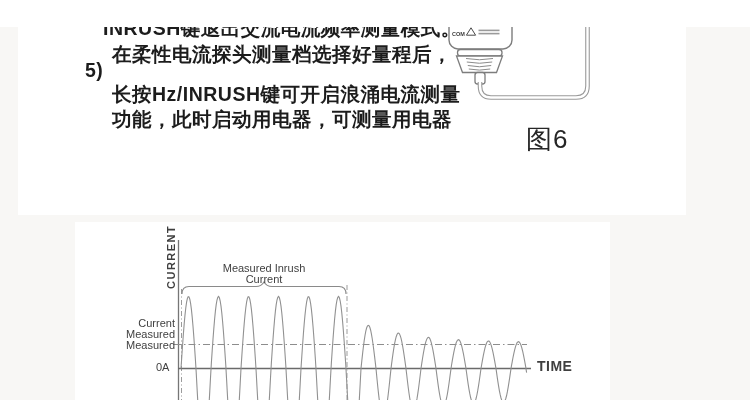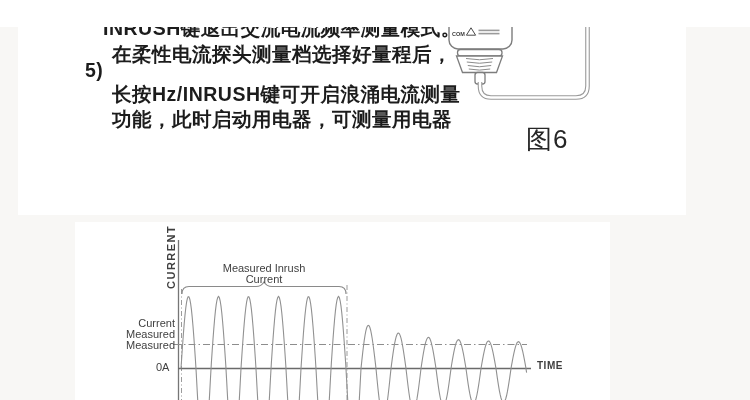--- a/index.html
+++ b/index.html
@@ -27,21 +27,21 @@
                    font-weight:500;letter-spacing:1px;}
 
   
   #wave-svg{position:absolute;left:75px;top:195px;width:535px;height:205px;}
   .diag-label{position:absolute;color:#3f3f3f;font-size:11px;line-height:10.8px;}
   #current-axis-label{left:141px;top:225px;width:62px;height:12px;text-align:center;
       font-weight:bold;font-size:11px;letter-spacing:1.5px;transform:rotate(-90deg);white-space:nowrap;}
   #measured-window-label{left:199px;top:236px;width:130px;text-align:center;}
   #threshold-label{left:105px;top:291px;width:70px;text-align:right;}
   #zero-label{left:156px;top:335px;}
-  #time-axis-label{left:537px;top:334px;font-weight:bold;font-size:10px;letter-spacing:0.5px;}
+  #time-axis-label{left:537px;top:334px;font-weight:bold;font-size:14px;letter-spacing:0.5px;}
 </style>
 </head>
 <body>
 
 <div id="screen">
 
   <div id="card-top" class="card"></div>
   <div id="card-bottom" class="card"></div>
 
   <div id="line-clipped" class="cn">INRUSH键退出交流电流频率测量模式。</div>

